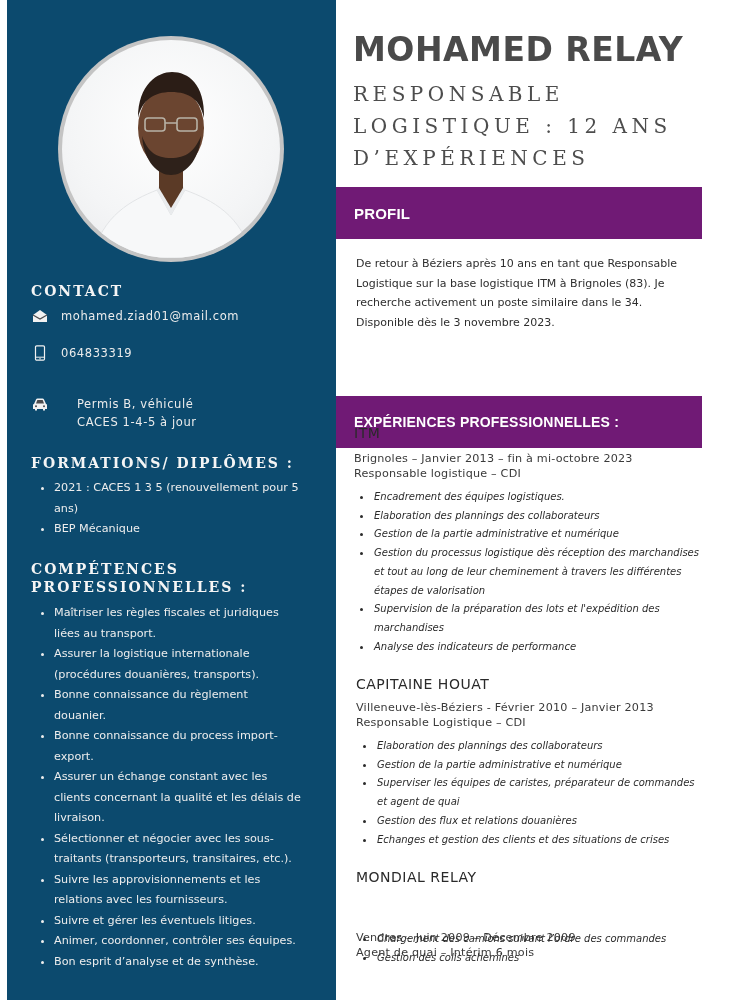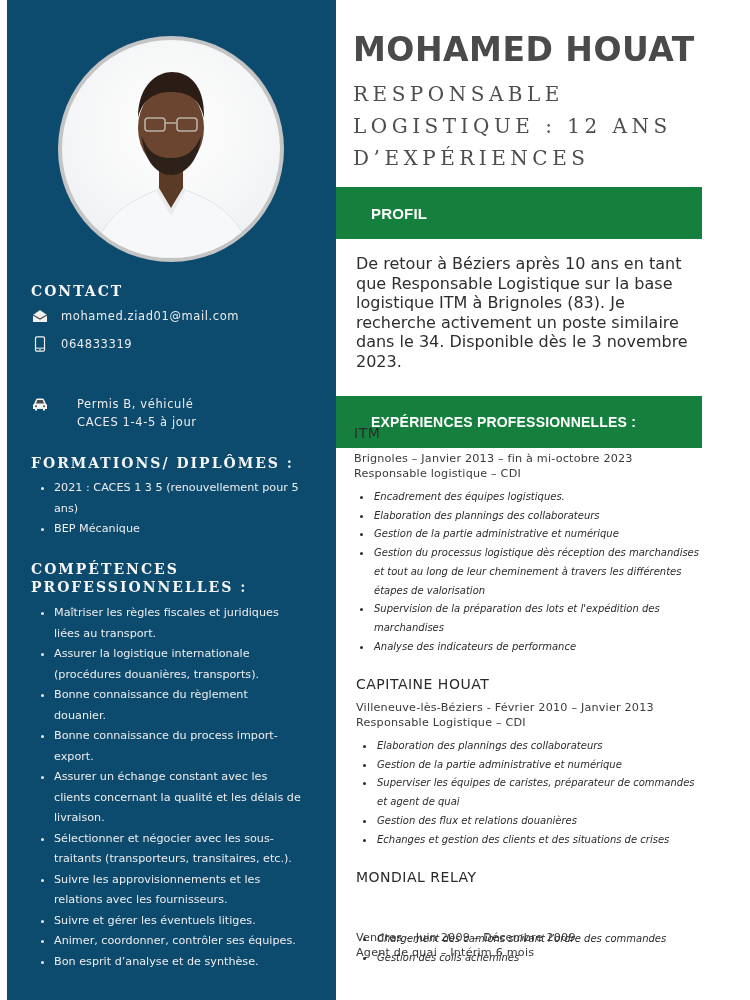--- a/index.html
+++ b/index.html
@@ -49,27 +49,27 @@
     font-family: "DejaVu Sans", sans-serif; font-weight: bold;
     font-size: 33px; letter-spacing: 0.5px; color: #4a4a4a;
   }
   .subtitle {
     position: absolute; left: 353px; top: 78px; width: 340px;
     font-family: "DejaVu Serif", serif; font-size: 20px; letter-spacing: 4.5px;
     color: #4d4d4d; line-height: 32px;
   }
   .bar {
     position: absolute; left: 336px; width: 366px; height: 52px;
-    background: #15803d; color: #ffffff; font-weight: bold;
+    background: #701a75; color: #ffffff; font-weight: bold;
     font-family: "Liberation Sans", sans-serif; font-size: 15px;
-    display: flex; align-items: center; padding-left: 35px; letter-spacing: 0.2px;
+    display: flex; align-items: center; padding-left: 18px; letter-spacing: 0.2px;
   }
   .profile-text {
     position: absolute; left: 356px; top: 254px; width: 340px;
-    font-size: 16px; line-height: 19.5px; color: #2e2e2e;
+    font-size: 11px; line-height: 19.5px; color: #2e2e2e;
   }
   .job-title {
     position: absolute; left: 354px;
     font-family: "DejaVu Sans", sans-serif; font-size: 14px; color: #2a2a2a; letter-spacing: 0.5px;
   }
   .job-meta {
     position: absolute; left: 354px; width: 360px;
     font-size: 11.2px; line-height: 15px; color: #3a3a3a; letter-spacing: 0.2px;
   }
   ul.job-list {
@@ -113,21 +113,21 @@
   <div class="contact-row" style="top:307px;">
     <span class="ic">
       <svg viewBox="0 0 16 16">
           <path d="M1 7 L8 2 L15 7 L15 14 L1 14 Z" fill="#f2f2f2"></path>
           <path d="M1 7 L8 11 L15 7" fill="none" stroke="#4b4b4d" stroke-width="1.2"></path>
         </svg>
     </span>
     <span>mohamed.ziad01@mail.com</span>
   </div>
 
-  <div class="contact-row" style="top:335px;">
+  <div class="contact-row" style="top:344px;">
     <span class="ic">
       <svg viewBox="0 0 16 16">
           <rect x="3.5" y="0.8" width="9" height="14.4" rx="1.2" fill="none" stroke="#f2f2f2" stroke-width="1.2"></rect>
           <line x1="3.5" y1="12.2" x2="12.5" y2="12.2" stroke="#f2f2f2" stroke-width="1"></line>
           <circle cx="8" cy="13.7" r="0.7" fill="#f2f2f2"></circle>
         </svg>
     </span>
     <span>064833319</span>
   </div>
 
@@ -164,21 +164,21 @@
     <li>Bonne connaissance du process import-export.</li>
     <li>Assurer un échange constant avec les clients concernant la qualité et les délais de livraison.</li>
     <li>Sélectionner et négocier avec les sous-traitants (transporteurs, transitaires, etc.).</li>
     <li>Suivre les approvisionnements et les relations avec les fournisseurs.</li>
     <li>Suivre et gérer les éventuels litiges.</li>
     <li>Animer, coordonner, contrôler ses équipes.</li>
     <li>Bon esprit d’analyse et de synthèse.</li>
   </ul>
 </div>
 
-<div class="name">MOHAMED HOUAT</div>
+<div class="name">MOHAMED RELAY</div>
 <div class="subtitle">
   <div>RESPONSABLE</div>
   <div>LOGISTIQUE : 12 ANS</div>
   <div>D’EXPÉRIENCES</div>
 </div>
 
 <div class="bar" style="top:187px;">
   <span>PROFIL</span>
 </div>
 <div class="profile-text">De retour à Béziers après 10 ans en tant que Responsable Logistique sur la base logistique ITM à Brignoles (83). Je recherche activement un poste similaire dans le 34. Disponible dès le 3 novembre 2023.</div>

